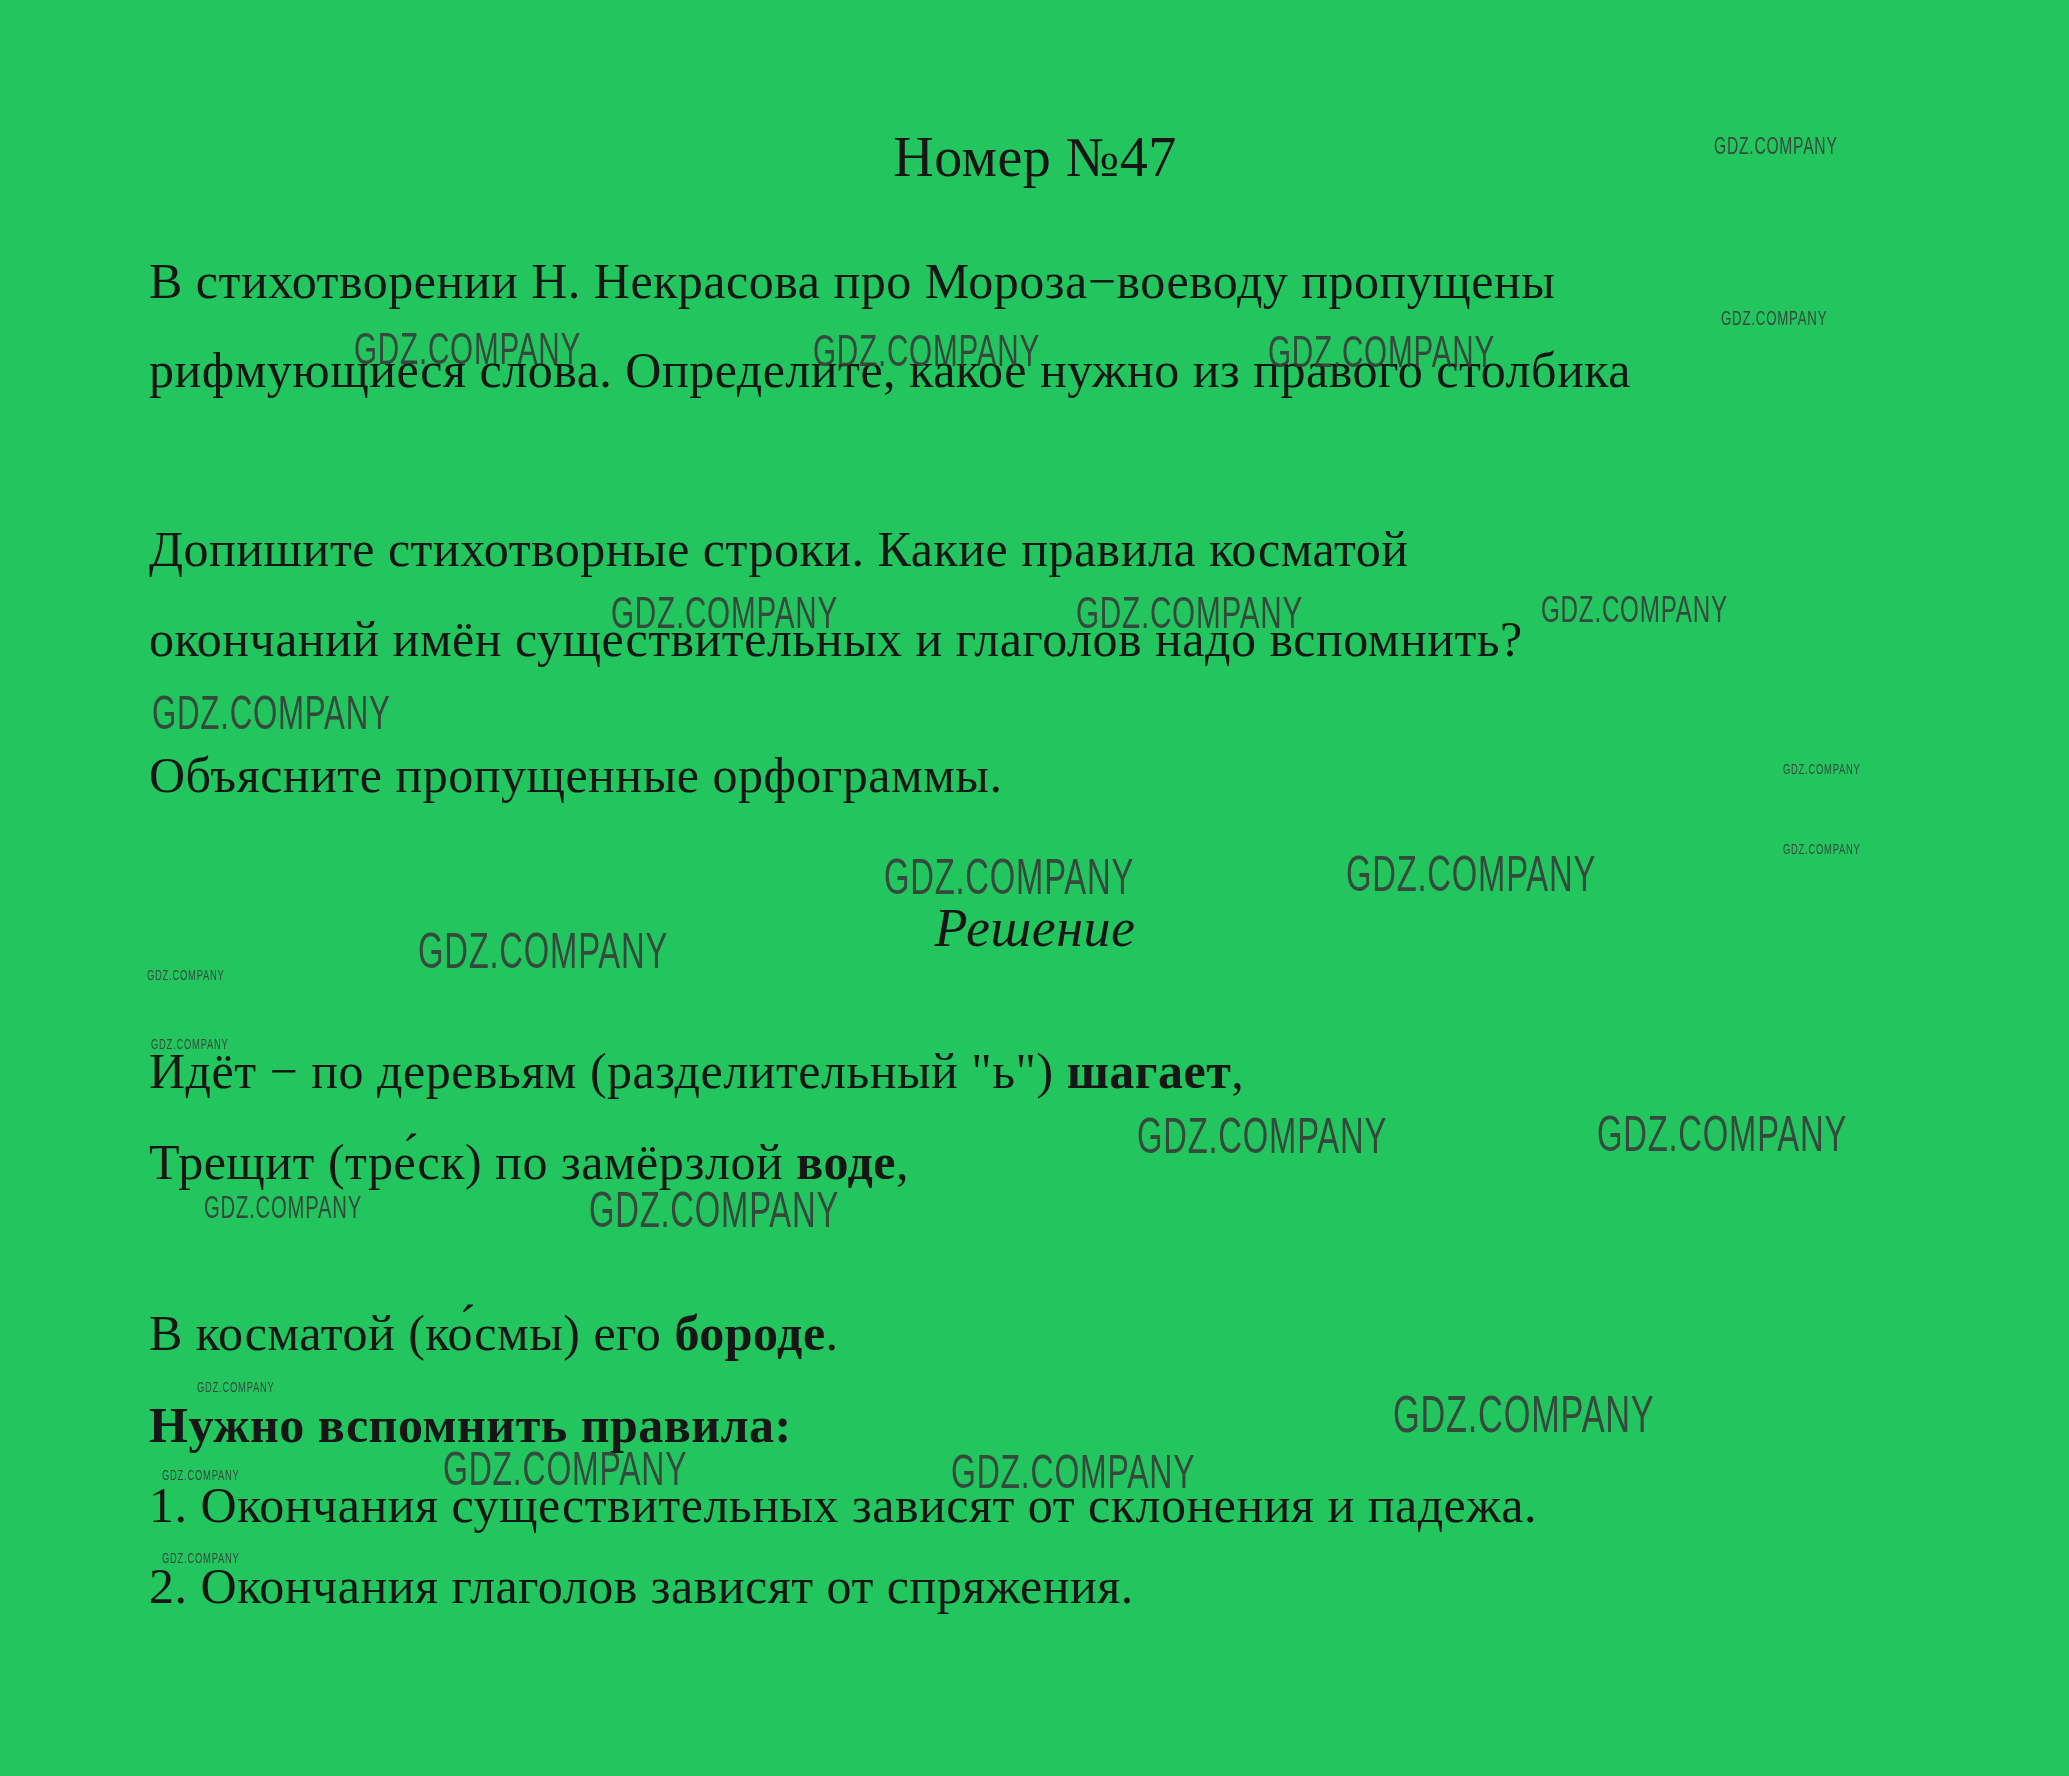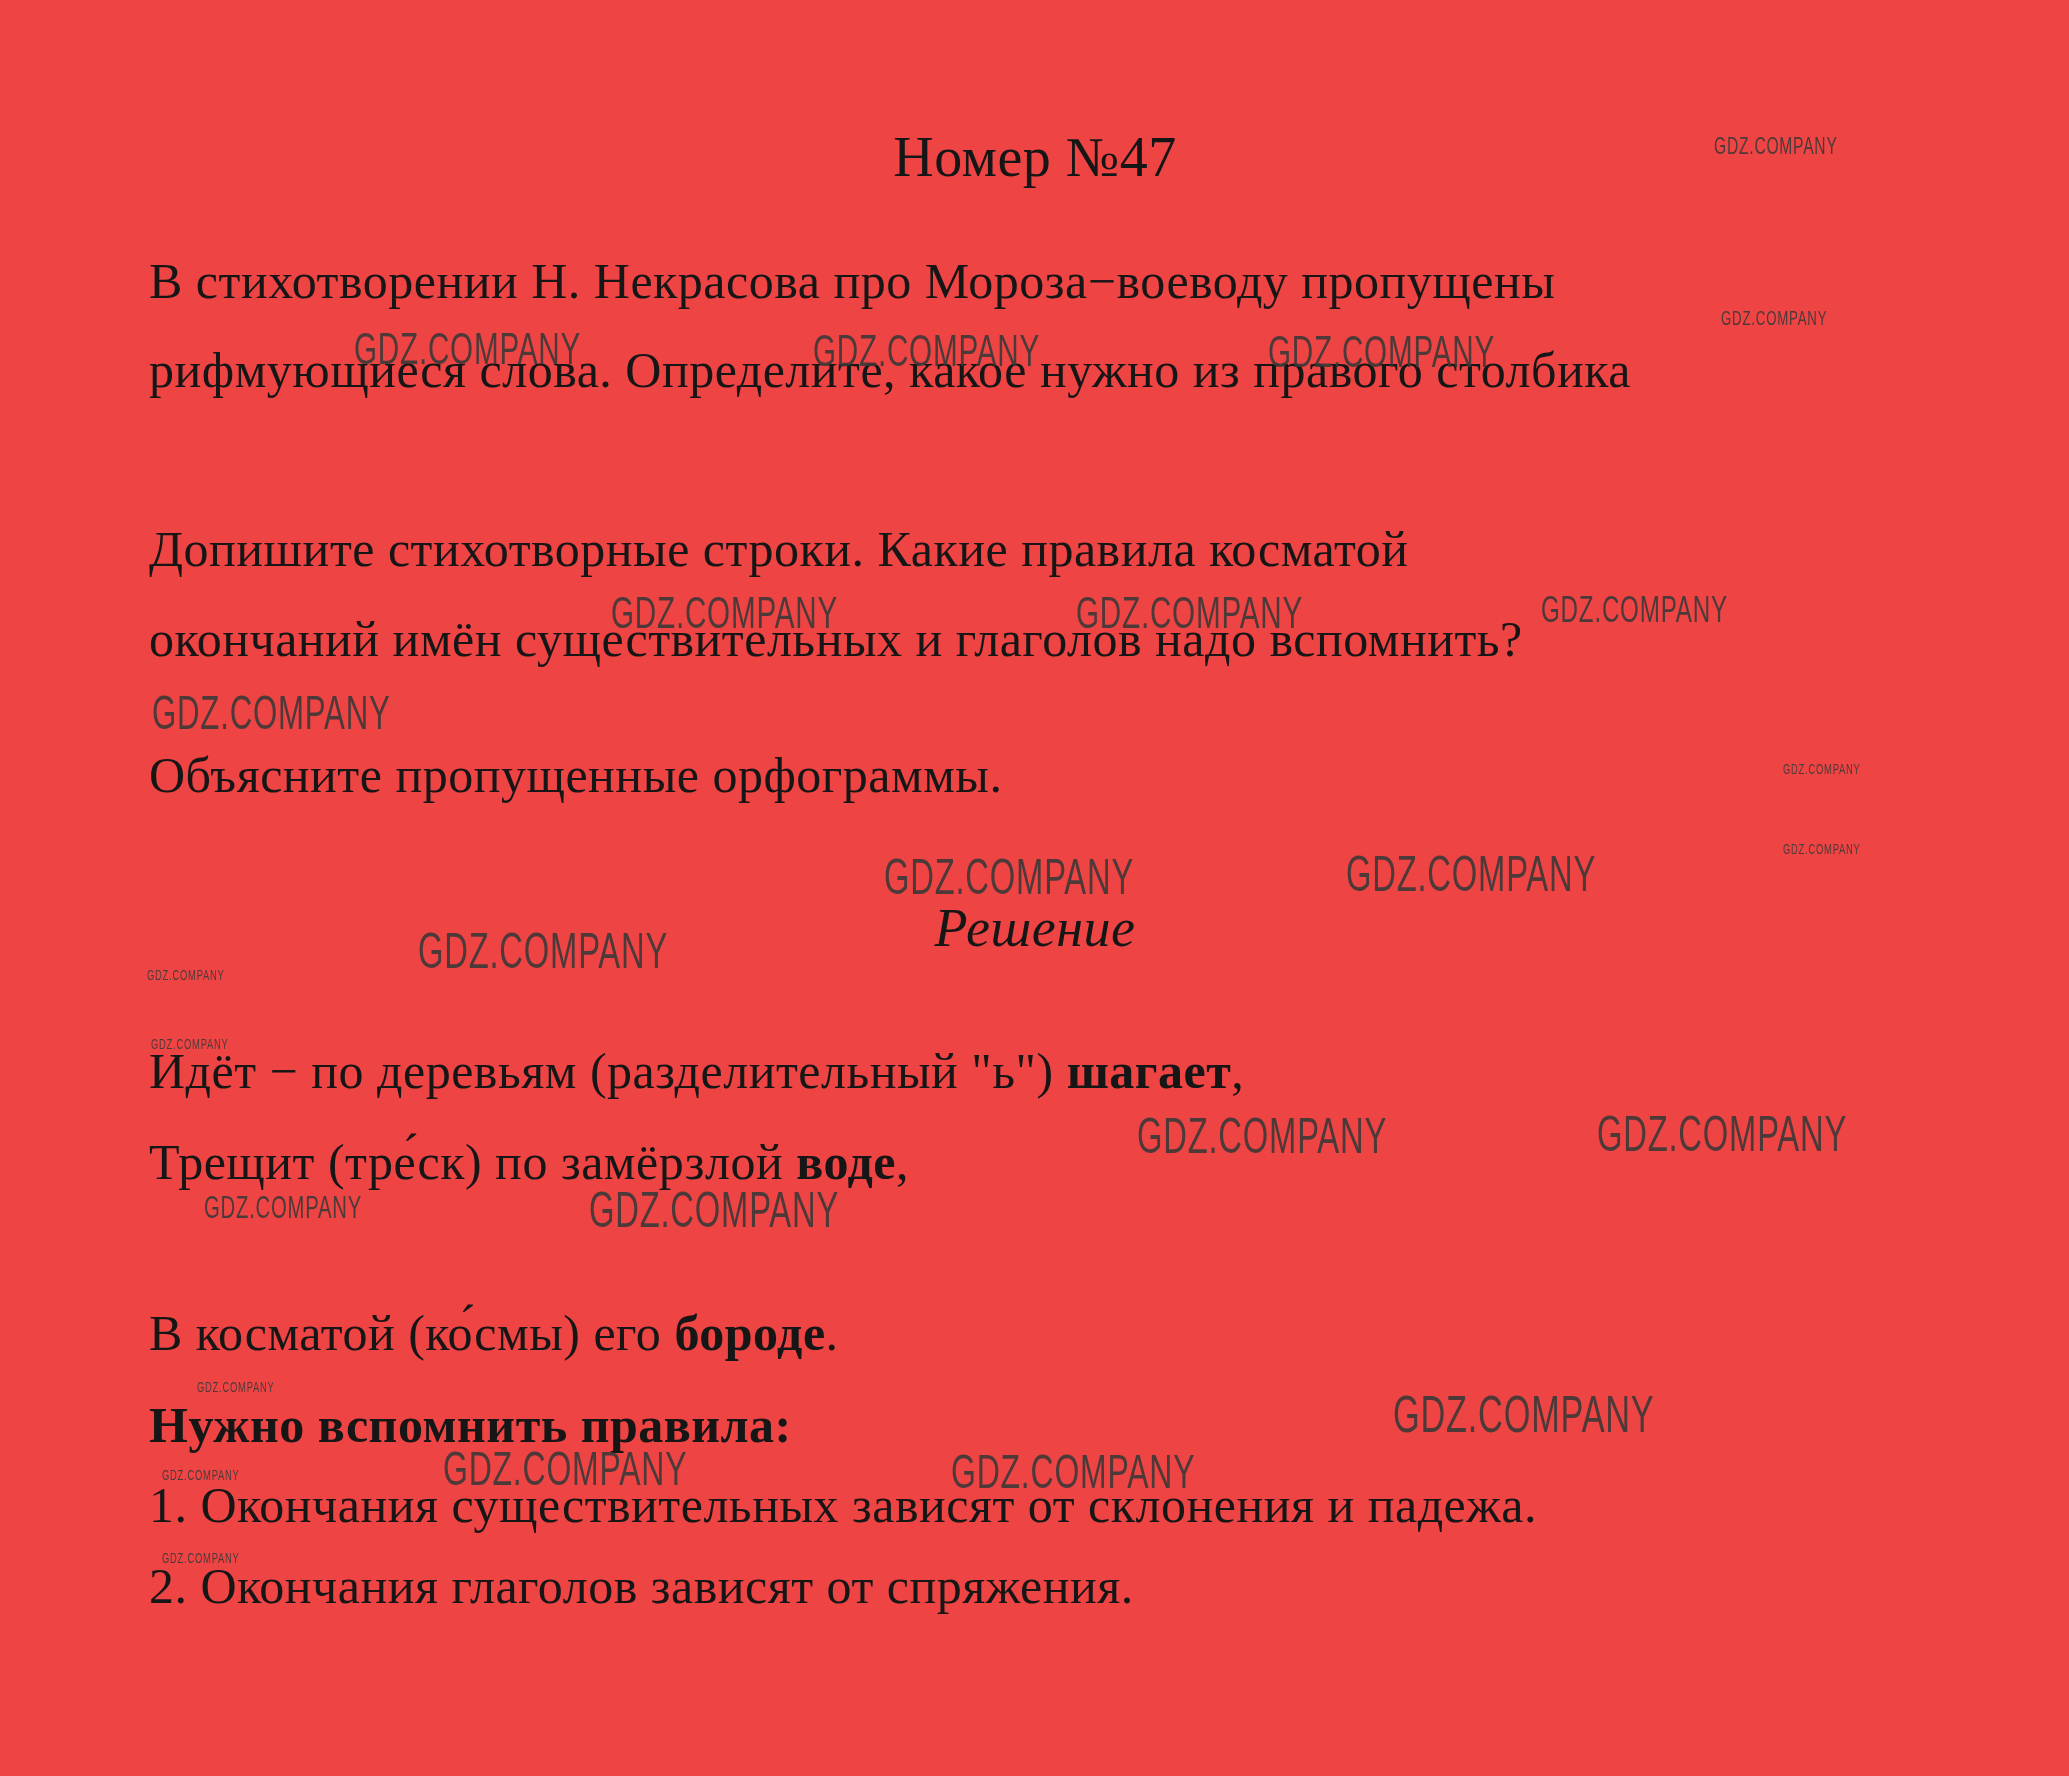--- a/index.html
+++ b/index.html
@@ -1,20 +1,20 @@
 <!DOCTYPE html>
 <html><head>
 <meta charset="utf-8">
 <style>
   html,body{margin:0;padding:0;background:#ffffff;}
   #page{
     position:relative;
     width:2070px;
     height:1776px;
-    background:#ef4444;
+    background:#22c55e;
     overflow:hidden;
     font-family:"Liberation Serif", serif;
     color:#161616;
   }
   .line{
     position:absolute;
     left:149px;
     font-size:50px;
     line-height:1.15;
     white-space:nowrap;

